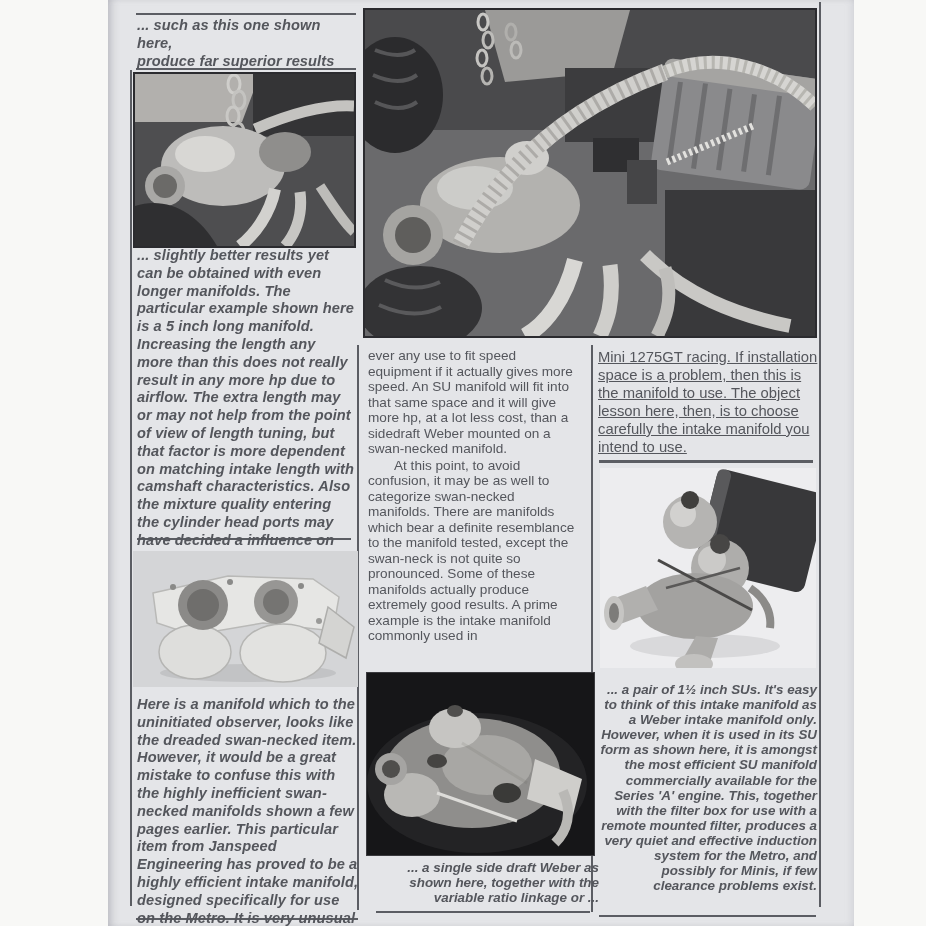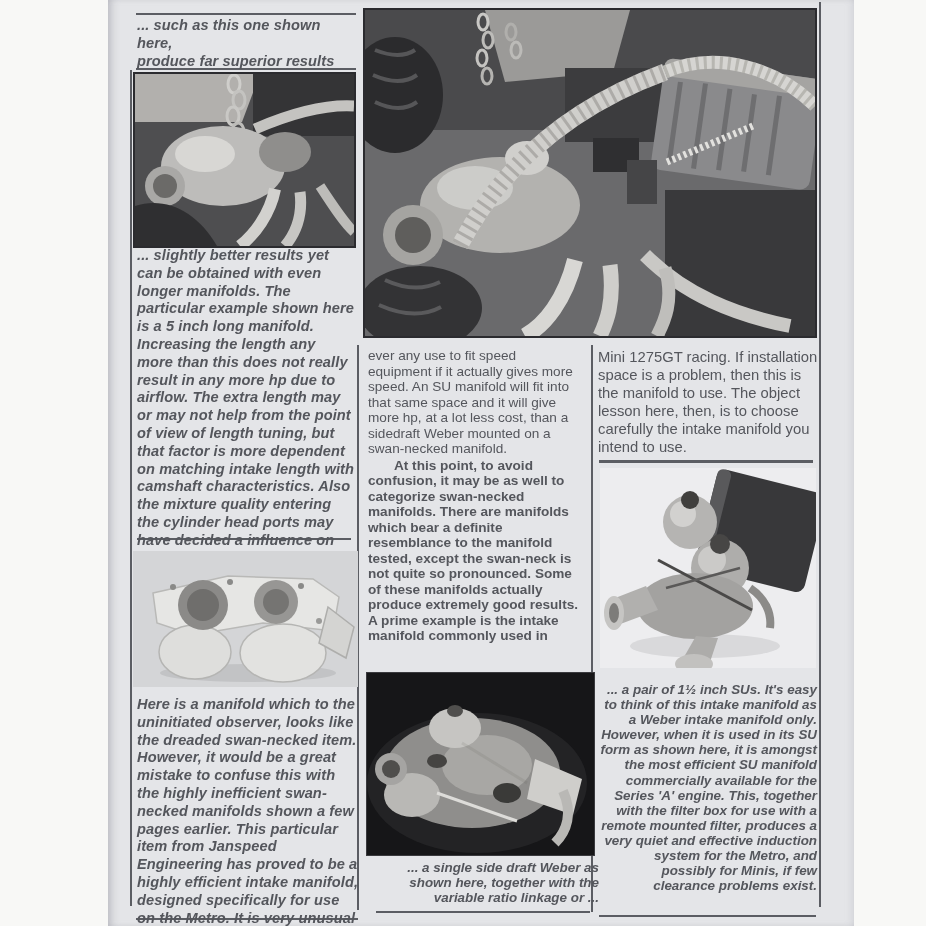--- a/index.html
+++ b/index.html
@@ -19,21 +19,21 @@
   .mbody{font-size:13.6px;line-height:15.5px;}
   .rbody{font-size:14.8px;line-height:17.9px;}
   .smcap{font-size:13.4px;line-height:15.1px;text-align:right;}
   .pre{white-space:pre-line;}
   .hr{position:absolute;height:2px;background:#5b5d63;}
   .vr{position:absolute;width:2px;background:#5b5d63;}
   .photo{position:absolute;overflow:hidden;}
   .framed{border:2px solid #2b2b2f;}
   .photo svg{display:block;width:100%;height:100%;}
   .mbody p{margin:1px;}
-  .mbody p + p{text-indent:26px;font-weight:bold;}
+  .mbody p + p{text-indent:26px;}
 </style>
 </head>
 <body>
 
 <div class="page"></div>
 
 <div class="hr" style="left:136px;top:13px;width:220px;"></div>
 <div class="hr" style="left:136px;top:68px;width:220px;"></div>
 <div class="hr" style="left:137px;top:538px;width:214px;"></div>
 <div class="hr" style="left:136px;top:918px;width:222px;"></div>
@@ -156,21 +156,21 @@
     <path d="M196,118 C206,140 200,158 188,170" stroke="#b9b8b5" stroke-width="10" fill="none"></path>
     <path d="M70,120 L150,148" stroke="#dddcd9" stroke-width="3"></path>
     <path d="M95,70 L160,110" stroke="#55545220" stroke-width="3"></path>
     <ellipse cx="140" cy="120" rx="14" ry="10" fill="#3a3a38"></ellipse>
     <ellipse cx="70" cy="88" rx="10" ry="7" fill="#454442"></ellipse>
   </svg>
 </div>
 
 <div class="txt cap smcap" style="left:387px;top:860px;width:212px;">... a single side draft Weber as shown here, together with the variable ratio linkage or ...</div>
 
-<div class="txt rbody" style="left:598px;top:349px;width:220px;">Mini 1275GT racing. If installation space is a problem, then this is the manifold to use. The object lesson here, then, is to choose carefully the intake manifold you intend to use.</div>
+<div class="txt rbody" style="left:598px;top:349px;width:220px;text-decoration:underline;">Mini 1275GT racing. If installation space is a problem, then this is the manifold to use. The object lesson here, then, is to choose carefully the intake manifold you intend to use.</div>
 
 <div class="photo" style="left:600px;top:468px;width:216px;height:200px;background:#ededef;">
   <svg viewBox="0 0 216 200" preserveAspectRatio="none">
     <rect width="216" height="200" fill="#ededef"></rect>
     <ellipse cx="105" cy="178" rx="75" ry="12" fill="#d9d9db"></ellipse>
     <g transform="rotate(14 160 70)">
       <rect x="103" y="12" width="112" height="102" rx="9" fill="#38383a"></rect>
       <rect x="103" y="12" width="14" height="102" rx="6" fill="#59595b"></rect>
     </g>
     <circle cx="90" cy="54" r="27" fill="#b5b4b2"></circle>

